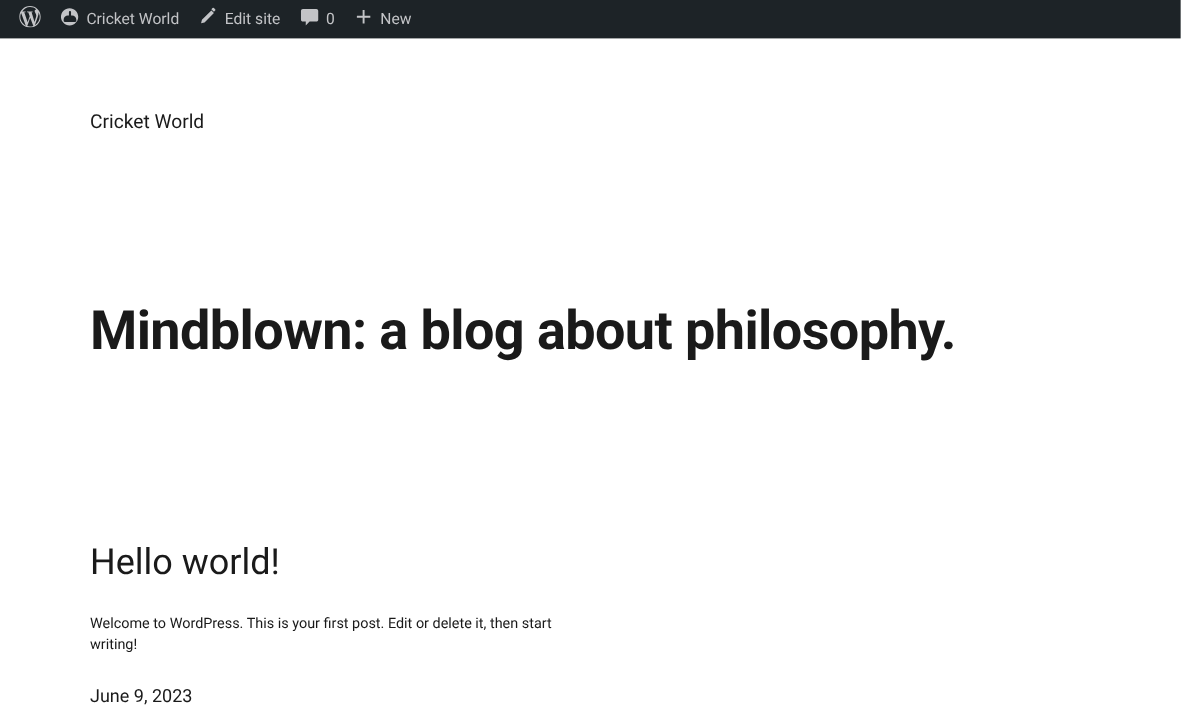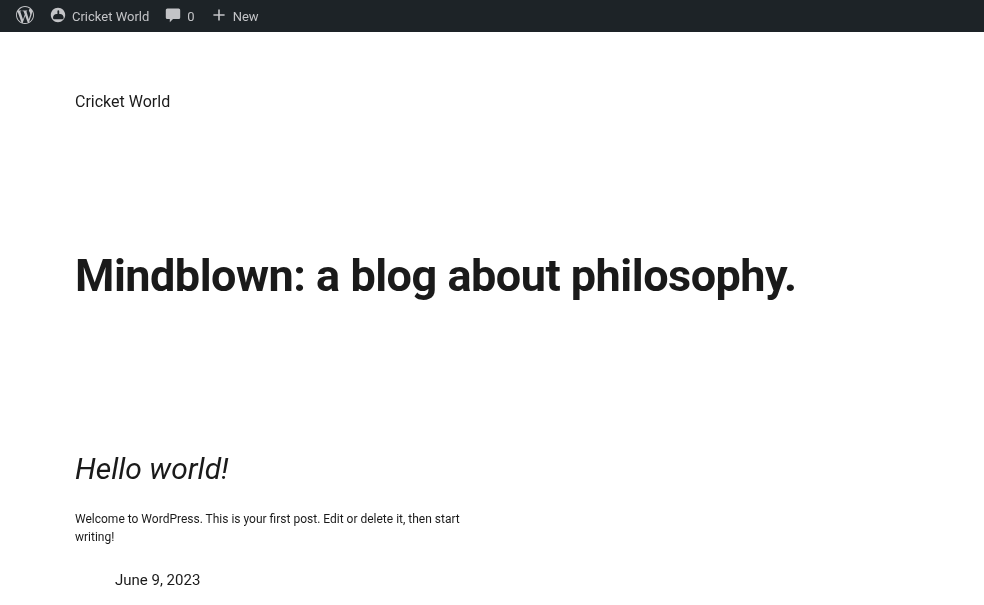--- a/index.html
+++ b/index.html
@@ -56,53 +56,59 @@
       color: #1a1a1a;
       line-height: 1.1;
       margin-bottom: 150px;
       letter-spacing: -0.5px;
     }
     .post-title {
       font-size: 30px;
       font-weight: 400;
       color: #1a1a1a;
       margin-bottom: 24px;
-      font-style: italic;
     }
     .post-excerpt {
       font-size: 12px;
       color: #1a1a1a;
       line-height: 1.55;
       max-width: 400px;
       margin-bottom: 24px;
     }
     .post-date {
       font-size: 15px;
       color: #1a1a1a;
-      margin-left: 40px;
     }
   </style>
 </head>
 <body>
 
 <div class="admin-bar">
   <div class="admin-bar-item">
     <span>
       <svg viewBox="0 0 20 20">
           <path d="M10 0C4.5 0 0 4.5 0 10s4.5 10 10 10 10-4.5 10-10S15.5 0 10 0zM1 10c0-1.3.3-2.5.8-3.6l4.3 11.8C3.3 16.7 1 13.6 1 10zm9 9c-.9 0-1.7-.1-2.5-.4l2.7-7.8 2.8 7.6c0 .1 0 .1.1.1-1 .3-2 .5-3.1.5zm1.2-13.2c.5 0 1-.1 1-.1.5 0 .4-.7-.1-.7 0 0-1.4.1-2.3.1-.8 0-2.2-.1-2.2-.1-.5 0-.5.7-.1.7 0 0 .4.1.9.1l1.3 3.6-1.9 5.6L4.7 5.8c.5 0 1-.1 1-.1.5 0 .4-.7-.1-.7 0 0-1.4.1-2.3.1h-.5C4.4 2.7 7 1 10 1c2.2 0 4.3.8 5.8 2.2h-.1c-.8 0-1.4.7-1.4 1.5 0 .7.4 1.3.8 2 .3.6.7 1.3.7 2.4 0 .7-.3 1.6-.7 2.7l-.9 2.9-3-9.9zm3.3 12.1l2.7-8c.5-1.3.7-2.3.7-3.2 0-.3 0-.6-.1-.9C18.5 7.2 19 8.5 19 10c0 3.2-1.7 5.9-4.5 7.9z"></path>
         </svg>
     </span>
   </div>
   <div class="admin-bar-item">
     <span class="icon-small">
       <svg viewBox="0 0 20 20">
           <path d="M3.8 13.1c0-2.4 2-4.4 4.4-4.4h1.1V5.1c0-.6.5-1.1 1.1-1.1s1.1.5 1.1 1.1v3.6h1.1c2.4 0 4.4 2 4.4 4.4v1.1c0 .6-.5 1.1-1.1 1.1H4.9c-.6 0-1.1-.5-1.1-1.1v-1.1zM10 1C5 1 1 5 1 10s4 9 9 9 9-4 9-9-4-9-9-9z"></path>
         </svg>
     </span>
     <span>Cricket World</span>
+  </div>
+  <div class="admin-bar-item">
+    <span class="icon-small">
+      <svg viewBox="0 0 20 20">
+          <path d="M13.9 3.4l2.7 2.7-9.8 9.8-3.6.9.9-3.6 9.8-9.8zm4-1.3c.4.4.4 1 0 1.4l-1.3 1.3-2.7-2.7 1.3-1.3c.4-.4 1-.4 1.4 0l1.3 1.3z"></path>
+        </svg>
+    </span>
+    <span>Edit site</span>
   </div>
   <div class="admin-bar-item">
     <span class="icon-small">
       <svg viewBox="0 0 20 20">
           <path d="M17 2H3c-1.1 0-2 .9-2 2v9c0 1.1.9 2 2 2h3v4l4-4h7c1.1 0 2-.9 2-2V4c0-1.1-.9-2-2-2z"></path>
         </svg>
     </span>
     <span>0</span>
   </div>
   <div class="admin-bar-item">

